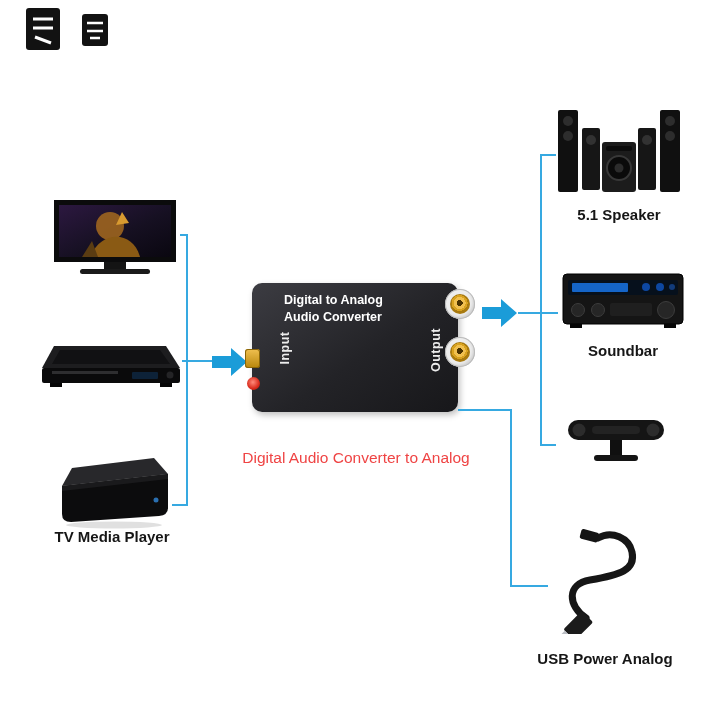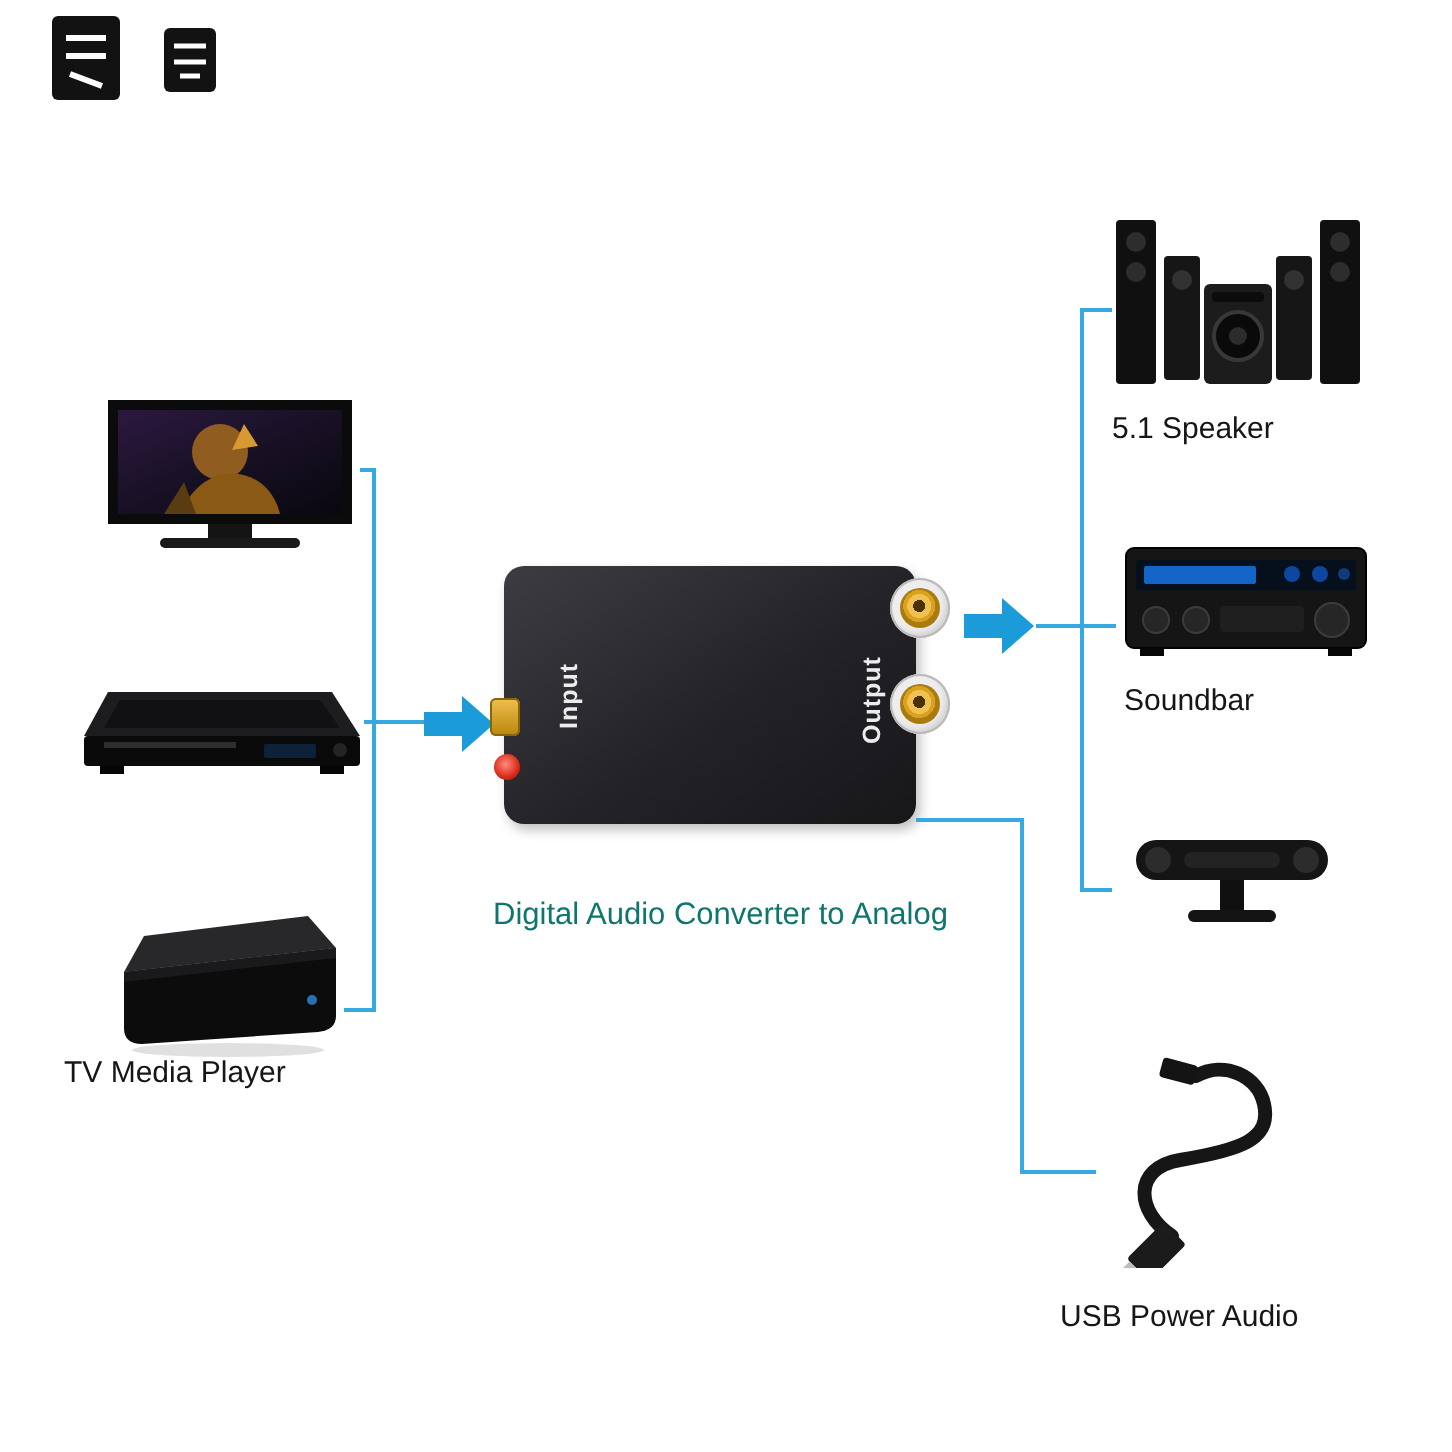--- a/index.html
+++ b/index.html
@@ -5,22 +5,22 @@
   * { margin:0; padding:0; box-sizing:border-box; }
   html,body { background:#ffffff; }
   body { font-family:"Liberation Sans", sans-serif; }
   .canvas { position:relative; width:726px; height:726px; background:#fff; overflow:hidden; }
   figure { position:absolute; }
 
   
   .cline { position:absolute; background:var(--line,#36a9e1); }
 
   
-  .dev-label { position:absolute; font-size:15px; font-weight:400; color:var(--text,#161616); }
-  .caption { position:absolute; left:238px; top:449px; width:236px; font-size:15.5px; color:#0f766e; text-align:right; }
+  .dev-label { position:absolute; font-size:15px; font-weight:700; color:var(--text,#161616); text-align:center; }
+  .caption { position:absolute; left:238px; top:449px; width:236px; font-size:15.5px; color:#ef4444; text-align:center; }
 
   
   .converter { position:absolute; left:252px; top:283px; width:206px; height:129px; border-radius:10px;
                background:linear-gradient(145deg,#3c3c42 0%, #232327 55%, #17171a 100%);
                box-shadow:2px 3px 6px rgba(0,0,0,0.25); }
   .conv-title { position:absolute; left:32px; top:9px; color:#fff; font-size:12.5px; font-weight:bold; line-height:17px; }
   .conv-side { position:absolute; color:#ececec; font-size:12.5px; font-weight:bold; letter-spacing:0.5px; white-space:nowrap; }
   .conv-input  { left:16px;  top:58px; transform:rotate(-90deg); }
   .conv-output { left:162px; top:60px; transform:rotate(-90deg); }
 
@@ -98,20 +98,24 @@
   <div class="cline" style="left:182px;top:360px;width:30px;height:2px"></div>
   <div class="cline" style="left:172px;top:504px;width:16px;height:2px"></div>
 
   <figure style="left:212px;top:347px">
     <svg width="36" height="30" viewBox="0 0 36 30">
       <polygon points="0,9 19,9 19,1 35,15 19,29 19,21 0,21" style="fill:var(--arrow,#1b9cd8)"></polygon>
     </svg>
   </figure>
 
   <div class="converter">
+    <div class="conv-title">
+      <div>Digital to Analog</div>
+      <div>Audio Converter</div>
+    </div>
     <div class="conv-side conv-input">Input</div>
     <div class="conv-side conv-output">Output</div>
     <div class="rca rca-top">
         <span class="ring"></span>
         <span class="plug"></span>
       </div>
     <div class="rca rca-bottom">
         <span class="ring"></span>
         <span class="plug"></span>
       </div>
@@ -190,15 +194,15 @@
       <g transform="translate(50,20) rotate(15)">
         <rect x="-18" y="-5" width="18" height="10" rx="2" fill="#141414"></rect>
       </g>
       <g transform="translate(38,100) rotate(135)">
         <rect x="-2" y="-8" width="26" height="16" rx="2" fill="#1b1b1b"></rect>
         <rect x="24" y="-6" width="18" height="12" fill="#b9bcc2"></rect>
         <rect x="26" y="-3.5" width="13" height="7" fill="#858a92"></rect>
       </g>
     </svg>
   </figure>
-  <div class="dev-label" style="left:530px;top:650px;width:150px">USB Power Audio</div>
+  <div class="dev-label" style="left:530px;top:650px;width:150px">USB Power Analog</div>
 
 </div>
 
 </body></html>

